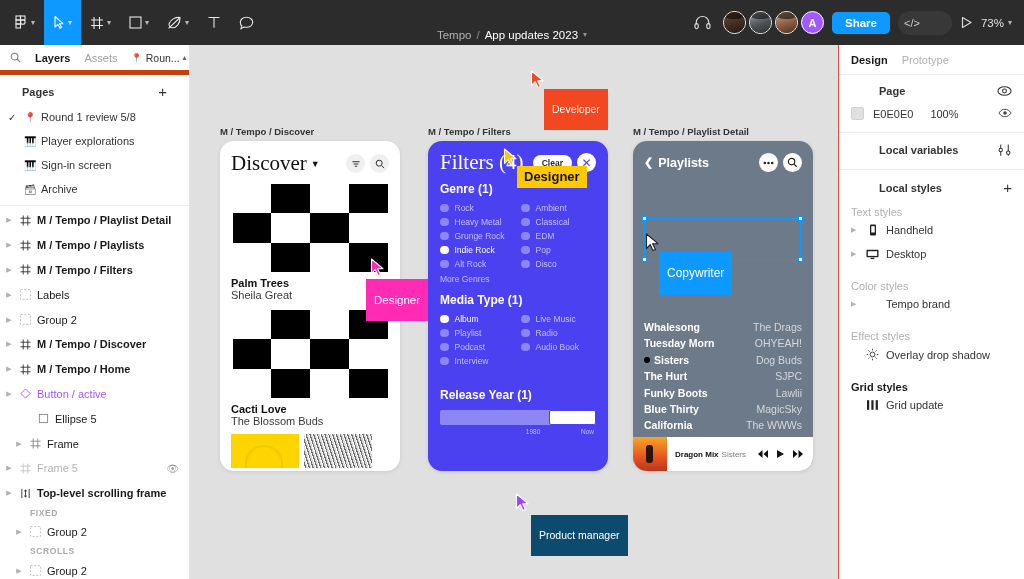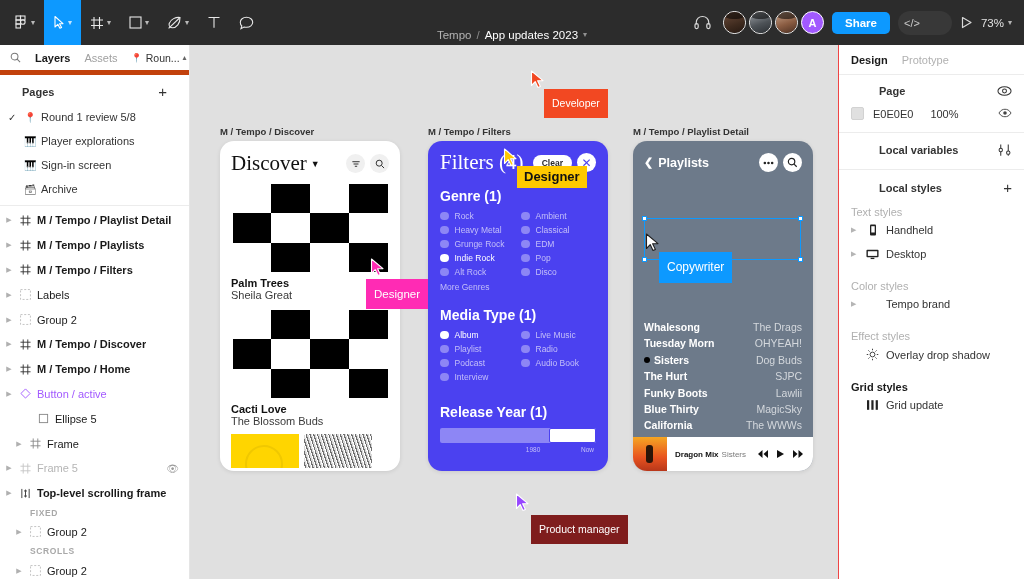--- a/index.html
+++ b/index.html
@@ -134,21 +134,21 @@
   .thumb.yellow::after { content:""; position:absolute; left:14px; top:11px; width:34px; height:34px; border:2px solid #f0c800; border-radius:50%; }
   .thumb.photo { background: repeating-linear-gradient(72deg,#ffffff 0 1px,#6f6f6f 1px 2.2px,#d8d8d8 2.2px 3.6px), linear-gradient(#cfcfcf,#9a9a9a); }
 
   
   .f-filters { width: 180px; height: 330px; background: #4b41f0; padding: 11px 12px; color: #fff; }
   .fl-head { display: flex; align-items: center; }
   .fl-title { font-family: "Liberation Serif", serif; font-size: 21px; line-height: 1; }
   .fl-actions { margin-left: auto; display: flex; gap: 5px; align-items: center; }
   .clear-pill { background: #fff; color: #2b2b2b; font-size: 8.5px; font-weight: bold; border-radius: 10px; padding: 3px 9px; cursor:pointer;text-align:center; }
   .x-btn { width: 19px; height: 19px; border-radius: 50%; background: #fff; color: #4b41f0; display:flex; align-items:center; justify-content:center; font-size: 12px; cursor:pointer; }
-  .sec-title { font-size: 14px; font-weight: bold; margin: 15px 0 7px; }
+  .sec-title { font-size: 12px; font-weight: bold; margin: 9px 0 7px; }
   .opts { display: grid; grid-template-columns: 1fr 1fr; column-gap: 6px; row-gap: 4px; }
   .opt { display: flex; align-items: center; gap: 6px; font-size: 8.5px; color: #c3bef9; cursor: pointer; }
   .opt .dot { width: 8.5px; height: 8.5px; border-radius: 50%; background: #8d86f5; flex:0 0 8.5px; }
   .opt.sel .dot { background: #fff; }
   .opt.sel { color: #ffffff; }
   .more-genres { font-size: 8.5px; color: #c3bef9; margin-top: 5px; cursor:pointer; }
   .slider-wrap { margin-top: 8px; }
   .slider-track { height: 15px; background: #8d86f5; border-radius: 2px; position: relative; }
   .slider-handle { position: absolute; right: 0; top: 0; width: 47px; height: 15px; background: #fff; border-radius: 2px; border: 1.5px solid #4b41f0; box-shadow: inset 0 0 0 1px #fff; cursor: grab;}
   .slider-labels { display: flex; justify-content: space-between; font-size: 6.5px; color: #c3bef9; padding: 3px 2px 0 55%; }
@@ -174,27 +174,27 @@
   .player-meta { padding-left: 8px; font-size: 8px; display:flex; gap:3px; overflow:hidden; white-space:nowrap; }
   .pm-b { font-weight: bold; color: #111; }
   .pm-d { color: #7a7a7a; }
   .player-ctrls { margin-left: auto; display: flex; gap: 7px; padding-right: 9px; color: #111; }
 
   
   .cursor { position: absolute; }
   .cur-arrow { position: absolute; }
   .cur-tag {
     position: absolute; font-size: 10.5px; color: #fff; font-weight: normal;
-    padding: 8px 8px; white-space: nowrap; line-height: 1.25;
+    padding: 14px 8px; white-space: nowrap; line-height: 1.25;
   }
   .tag-developer { background: #f24822; }
   .tag-designer-y { background: #ffc900; color: #111; font-weight: bold; font-size: 13px; padding: 3px 7px; }
   .tag-designer-p { background: #ff2bb4; font-size: 11.5px; }
   .tag-copywriter { background: #0d99ff; font-size: 12px; font-weight: normal; }
-  .tag-pm { background: #7f1d1d; }
+  .tag-pm { background: #0c4a6e; }
 
   
   .right-panel {
     width: 186px; flex: 0 0 186px; background: #fff; border-left: 1px solid #ef4444;
     font-size: 11px; color: #333; display: flex; flex-direction: column; overflow: hidden;
   }
   .rp-tabs { display: flex; gap: 14px; height: 30px; align-items: center; padding: 0 12px; border-bottom: 1px solid #ececec; flex:0 0 30px;}
   .rp-tab { font-size: 11px; font-weight: bold; cursor: pointer; color: #1a1a1a; }
   .rp-tab.dim { color: #b0b0b0; font-weight: normal; }
   .rp-sec { padding: 10px 12px 12px; border-bottom: 1px solid #ececec; }

